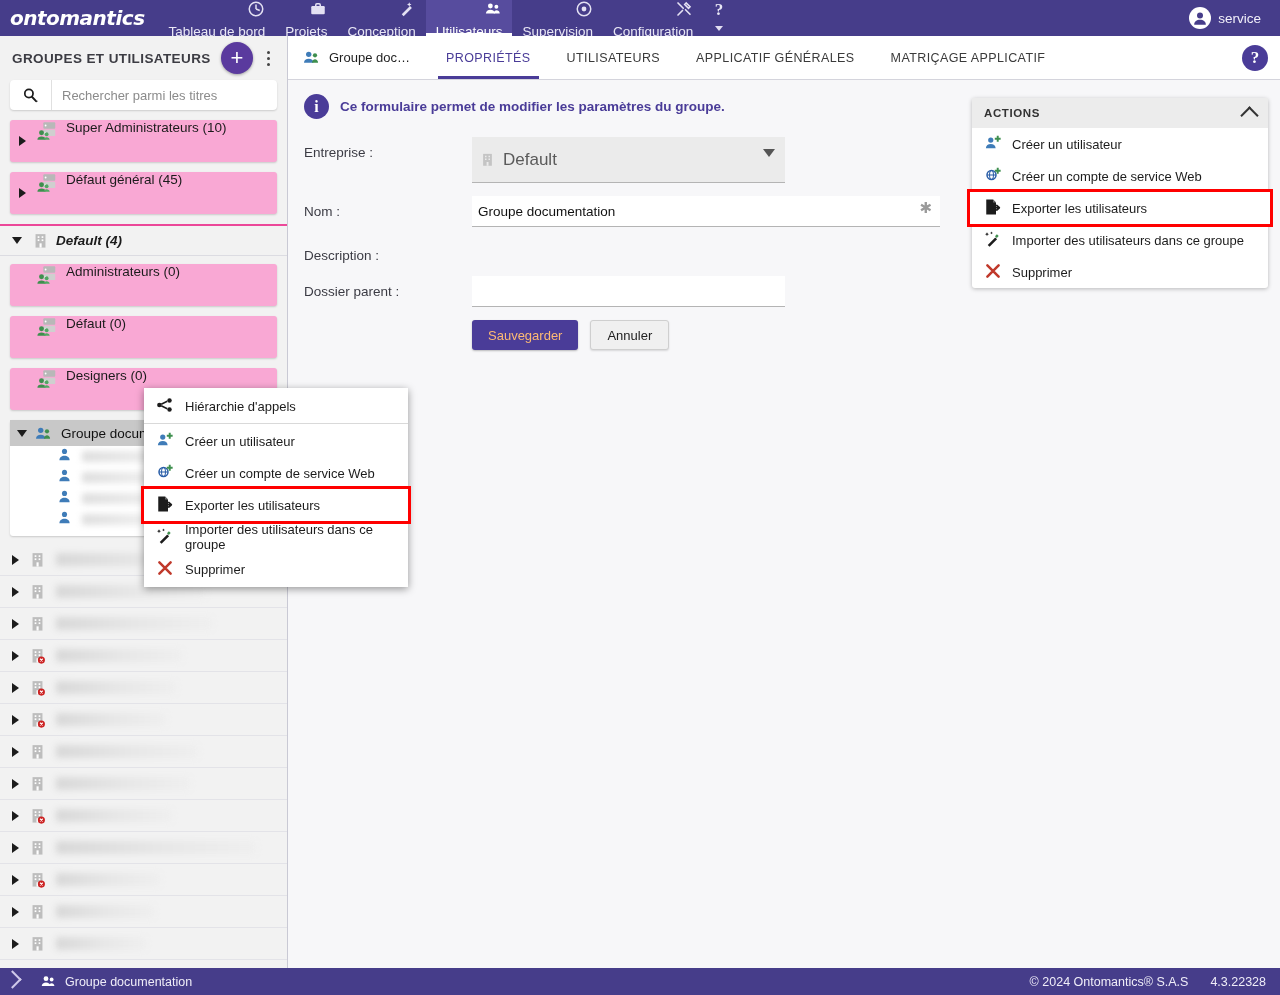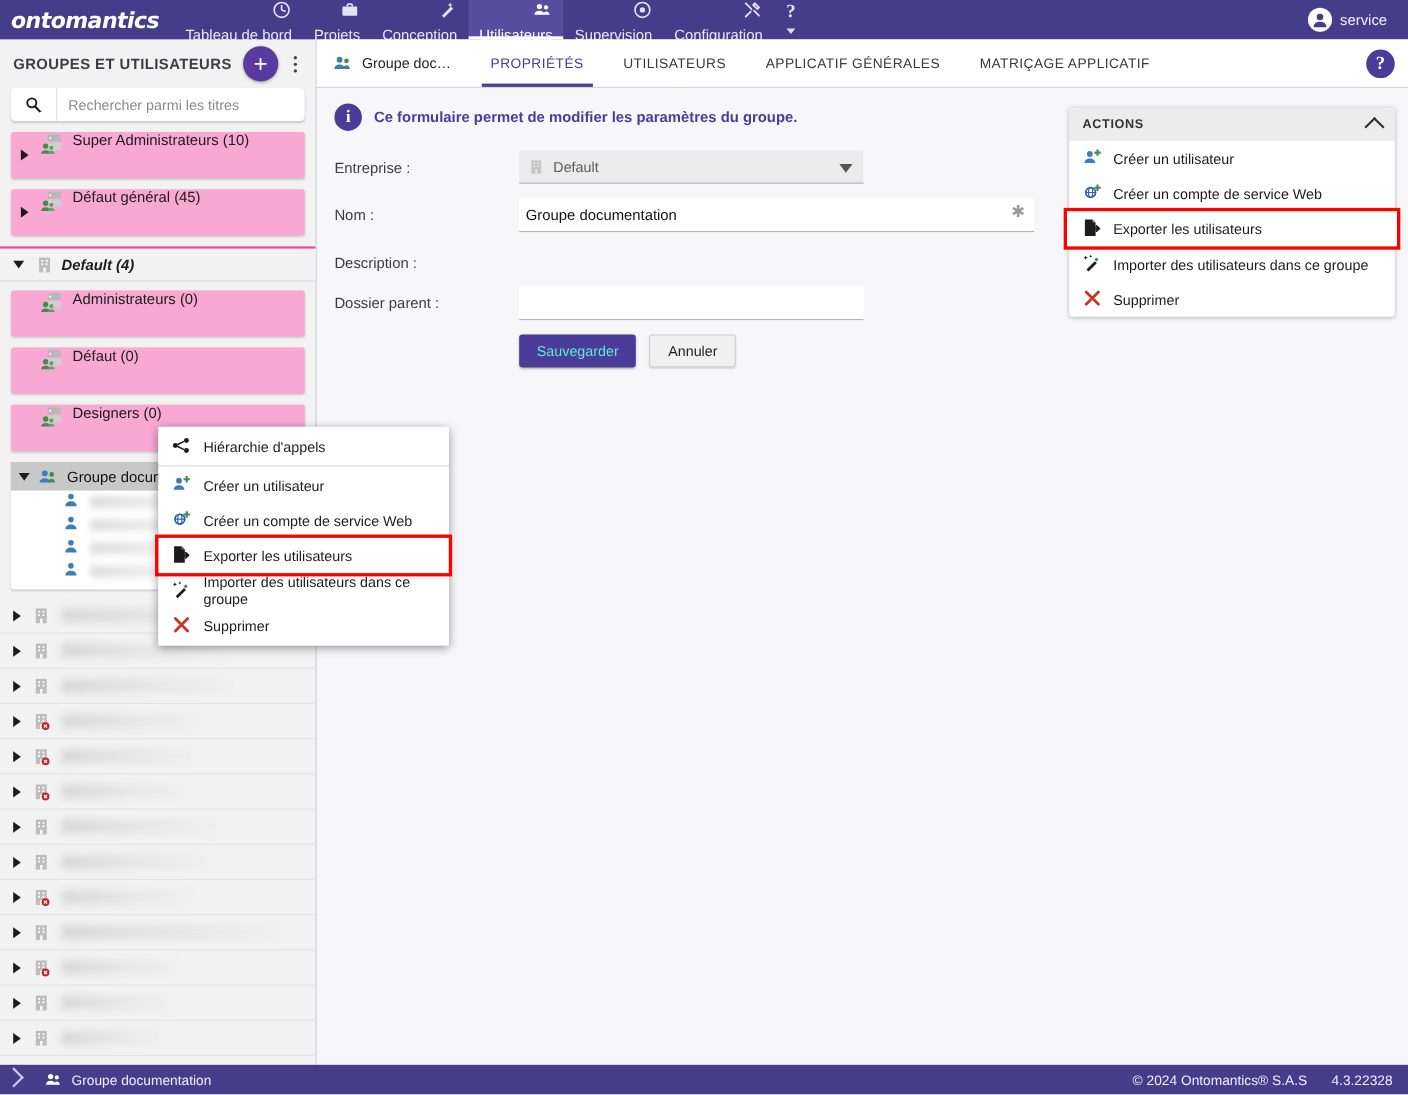--- a/index.html
+++ b/index.html
@@ -180,23 +180,23 @@
   }
   .info-txt { font-size: 13.5px; color: #4a3c98; font-weight: bold; }
 
   .form { padding: 8px 0 0 16px; }
   .frow { display: flex; align-items: flex-start; margin-bottom: 13px; }
   .flab {
     width: 168px; flex: 0 0 168px; font-size: 13.5px; color: #3b3b44;
     padding-top: 8px;
   }
   .fselect {
-    width: 313px; height: 30px; background: #ebebeb; border-bottom: 1px solid #b4b4b4;
+    width: 313px; height: 46px; background: #ebebeb; border-bottom: 1px solid #b4b4b4;
     display: flex; align-items: center; padding: 0 8px; gap: 8px;
-    font-size: 13px; color: #5a5a5a; position: relative;
+    font-size: 17px; color: #5a5a5a; position: relative;
   }
   .fselect .dncaret {
     position: absolute; right: 10px; top: 12px;
     width: 0; height: 0; border-left: 6px solid transparent;
     border-right: 6px solid transparent; border-top: 8px solid #555;
   }
   .ftext {
     width: 468px; height: 31px; background: #fff; border: 0;
     border-bottom: 1px solid #b4b4b4; font-size: 13.5px; color: #111;
     padding: 0 26px 0 6px; outline: none; position: relative;
@@ -217,21 +217,21 @@
     position: absolute; right: 1px; bottom: 3px; width: 10px; height: 10px;
     background: repeating-linear-gradient(135deg, #9a9a9a 0 1px, transparent 1px 3px);
   }
   .fsmall {
     width: 313px; height: 31px; background: #fff; border: 0;
     border-bottom: 1px solid #b4b4b4; font-size: 13.5px; color: #111;
     padding: 0 6px; outline: none; font-family: "Liberation Sans", sans-serif;
   }
   .btnrow { display: flex; gap: 12px; padding-left: 168px; margin-top: 4px; }
   .btn-primary {
-    background: #4a3c98; color: #5eead4; border: 0; border-radius: 3px;
+    background: #4a3c98; color: #fdba74; border: 0; border-radius: 3px;
     padding: 0 16px; height: 30px; font-size: 13px; cursor: pointer;
     font-family: "Liberation Sans", sans-serif; box-shadow: 0 1px 2px rgba(0,0,0,.25);
   }
   .btn-ghost {
     background: #f0f0f0; color: #222; border: 1px solid #cfcfcf; border-radius: 3px;
     padding: 0 16px; height: 30px; font-size: 13px; cursor: pointer;
     font-family: "Liberation Sans", sans-serif; box-shadow: 0 1px 2px rgba(0,0,0,.13);
   }
 
   

